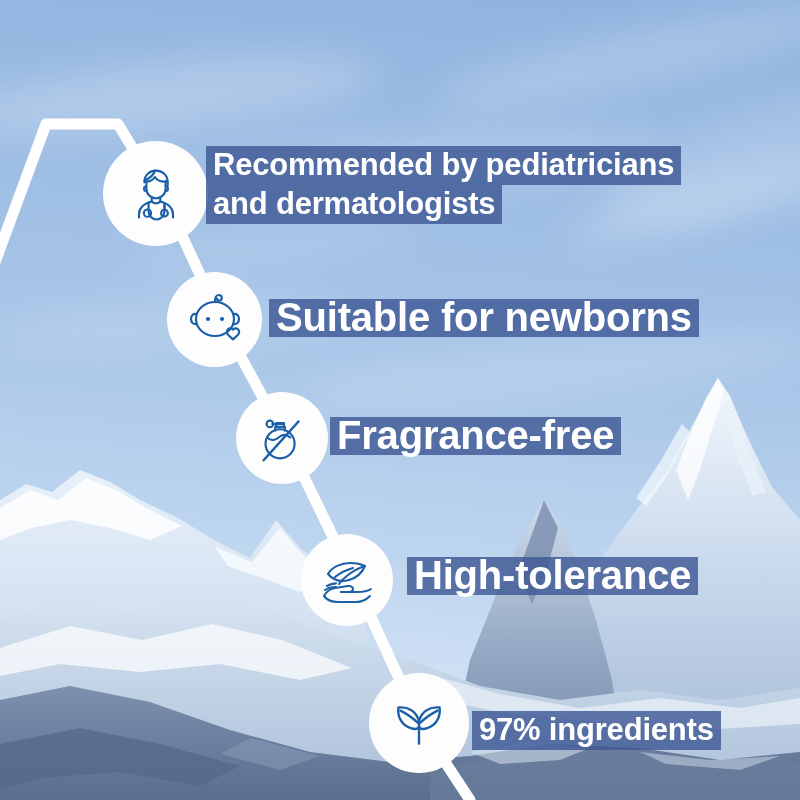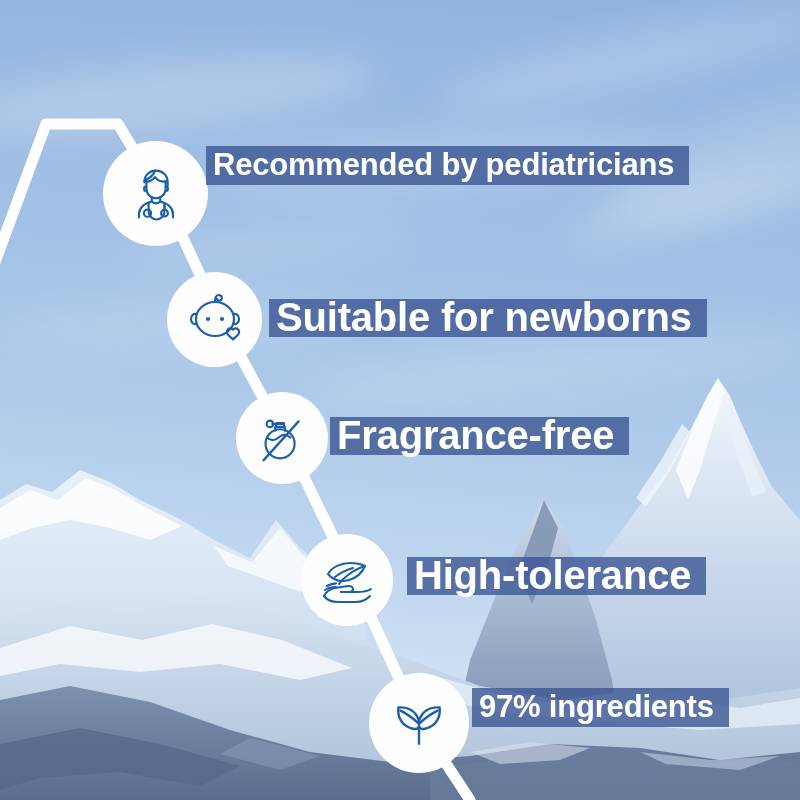--- a/index.html
+++ b/index.html
@@ -52,21 +52,21 @@
     flex-direction:column;
     align-items:flex-start;
   }
   .label .ln{
     display:inline-block;
     background:rgba(60,86,148,.80);
     color:#ffffff;
     font-weight:700;
     letter-spacing:-.2px;
     white-space:nowrap;
-    padding:1px 15px 3px 7px;
+    padding:1px 7px 3px 7px;
   }
   .sz-big .ln{font-size:31px;line-height:35px;}
   .sz-mid .ln{font-size:40px;line-height:34px;}
 </style>
 </head>
 <body>
 
 <div id="stage">
 
   <div class="sky">
@@ -243,31 +243,32 @@
         <path d="M32 30c3-10 11-14 20-13 1 9-3 17-12 20-4 1.4-7 .6-8-1.4"></path>
         <path d="M50 20c-6 3-12 7-17 12"></path>
 
         <path d="M32 30v22"></path>
       </svg>
     </span>
   </div>
 
   <div class="label sz-big" style="left:206px;top:146px;">
     <span class="ln">Recommended by pediatricians</span>
+    <span class="ln">and dermatologists</span>
   </div>
 
   <div class="label sz-mid" style="left:269px;top:299px;">
     <span class="ln">Suitable for newborns</span>
   </div>
 
   <div class="label sz-mid" style="left:330px;top:417px;">
     <span class="ln">Fragrance-free</span>
   </div>
 
   <div class="label sz-mid" style="left:407px;top:557px;">
     <span class="ln">High-tolerance</span>
   </div>
 
-  <div class="label sz-big" style="left:472px;top:688px;">
+  <div class="label sz-big" style="left:472px;top:711px;">
     <span class="ln">97% ingredients</span>
   </div>
 
 </div>
 
 </body></html>

